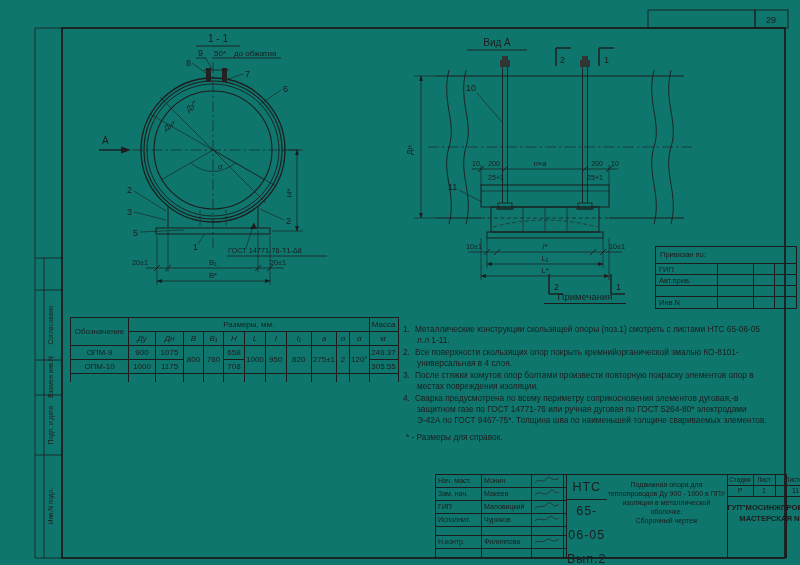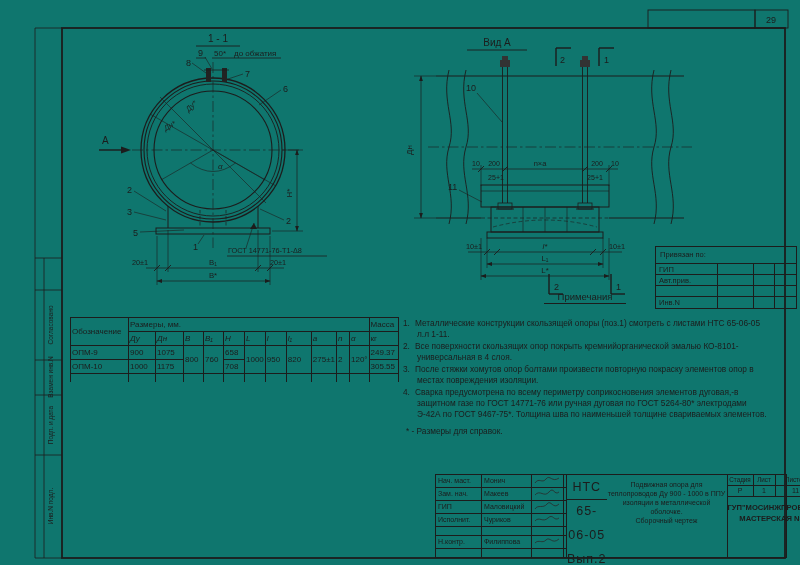--- a/index.html
+++ b/index.html
@@ -4,29 +4,29 @@
 <style>
   html,body{margin:0;padding:0;background:#fff;}
   body{width:800px;height:565px;overflow:hidden;position:relative;
        font-family:"Liberation Sans",sans-serif;color:#1c1c1c;}
   .sheet{position:absolute;inset:0;background:#0f766e;}
   svg text{fill:#1c1c1c;}
   .abs{position:absolute;}
 
   
   .notes{left:403px;top:291px;width:364px;font-size:8.3px;line-height:11px;}
-  .notes-title{text-align:center;margin-bottom:16px;font-size:9.5px;}
+  .notes-title{text-align:center;margin-bottom:22px;font-size:9.5px;}
   .notes-title span{border-bottom:1px solid #1c1c1c;padding:0 14px 1px;}
   .note{padding-left:14px;text-indent:-14px;margin-bottom:1px;}
   .note .num{display:inline-block;width:12px;text-indent:0;}
   .footnote{margin-top:6px;padding-left:3px;}
 
   
   .dims{left:70px;top:317px;border-collapse:collapse;font-size:8px;}
-  .dims td{border:1px solid #1c1c1c;padding:0 1px;height:13px;white-space:nowrap;}
+  .dims td{border:1px solid #1c1c1c;text-align:center;padding:0 1px;height:13px;white-space:nowrap;}
   .dims tr.stub td{border-top:none;border-bottom:none;height:8px;}
   .it{font-style:italic;}
 
   
   .mass-note{left:68px;top:433px;width:338px;font-size:8.5px;line-height:12px;}
 
   
   .bind{left:628px;top:246px;width:140px;border:1.4px solid #1c1c1c;font-size:7.5px;margin-left:27px;}
   .bind .bt{height:16px;line-height:16px;padding-left:4px;border-bottom:1px solid #1c1c1c;}
   .bind .brow{display:grid;grid-template-columns:62px 36px 21px 1fr;height:11px;line-height:11px;}

